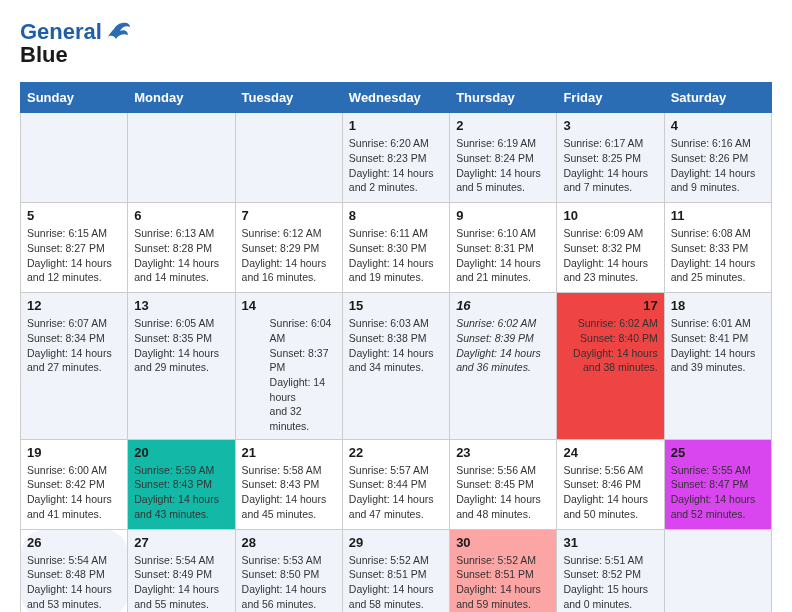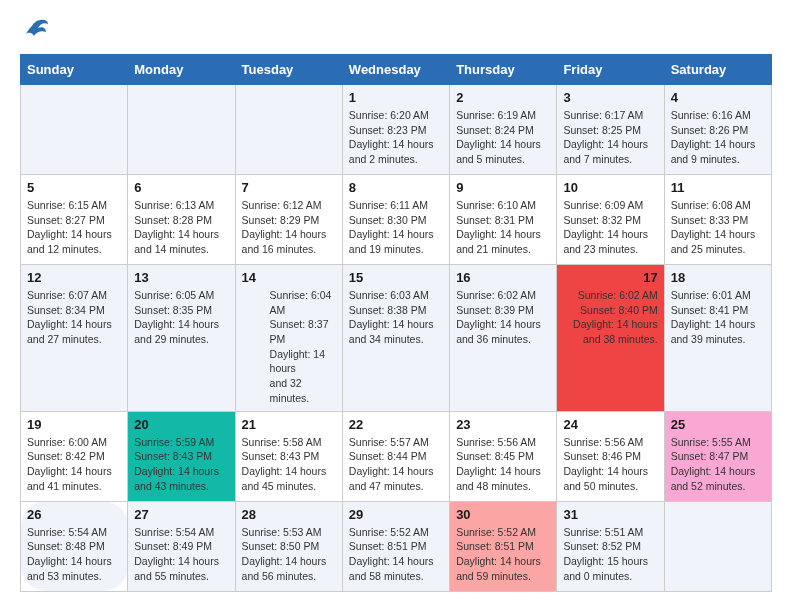--- a/index.html
+++ b/index.html
@@ -74,24 +74,28 @@
       line-height: 1.4;
     }
   </style>
 </head>
 <body>
 
 <div class="header">
   <div class="logo">
     <div>
       <div style="display:flex;align-items:center;">
+        <div style="font-size:22px;font-weight:bold;color:#1a1a1a;line-height:1.1;">
+          <span style="color:#1e5fa8;">General</span>
+        </div>
         <svg width="28" height="22" viewBox="0 0 28 22" style="margin-left:2px;margin-top:-4px;">
           <path d="M10 10 C14 2, 26 2, 26 8 C22 6, 18 8, 16 12 C20 10, 24 12, 24 16 C20 14, 14 16, 12 20 C10 16, 6 16, 4 18 C6 14, 8 12, 10 10Z" fill="#2a6db5"></path>
         </svg>
       </div>
+      <div style="font-size:22px;font-weight:bold;color:#1a1a1a;line-height:1;">Blue</div>
     </div>
   </div>
   <div class="title-block">
     <div class="month-year"></div>
     <div class="location"></div>
   </div>
 </div>
 
 <table>
   <thead>
@@ -212,21 +216,21 @@
 Daylight: 14 hours
 and 32 minutes.</div>
         </td>
         <td style="background-color: rgb(240, 244, 250);">
           <span class="day-num">15</span>
           <div class="cell-info" style="white-space: pre-line;">Sunrise: 6:03 AM
 Sunset: 8:38 PM
 Daylight: 14 hours
 and 34 minutes.</div>
         </td>
-        <td style="background-color: rgb(240, 244, 250);">
+        <td style="background-color: rgb(240, 244, 250); font-style: italic;">
           <span class="day-num">16</span>
           <div class="cell-info" style="white-space: pre-line;">Sunrise: 6:02 AM
 Sunset: 8:39 PM
 Daylight: 14 hours
 and 36 minutes.</div>
         </td>
         <td style="background-color: #ef4444; text-align: right;">
           <span class="day-num">17</span>
           <div class="cell-info" style="white-space: pre-line;">Sunrise: 6:02 AM
 Sunset: 8:40 PM
@@ -277,21 +281,21 @@
 Daylight: 14 hours
 and 48 minutes.</div>
         </td>
         <td style="background-color: rgb(255, 255, 255);">
           <span class="day-num">24</span>
           <div class="cell-info" style="white-space: pre-line;">Sunrise: 5:56 AM
 Sunset: 8:46 PM
 Daylight: 14 hours
 and 50 minutes.</div>
         </td>
-        <td style="background-color: #f9a8d4;">
+        <td style="background-color: #d946ef;">
           <span class="day-num">25</span>
           <div class="cell-info" style="white-space: pre-line;">Sunrise: 5:55 AM
 Sunset: 8:47 PM
 Daylight: 14 hours
 and 52 minutes.</div>
         </td>
       </tr>
       <tr>
         <td style="background-color: rgb(240, 244, 250); border-radius: 25px;">
           <span class="day-num">26</span>

